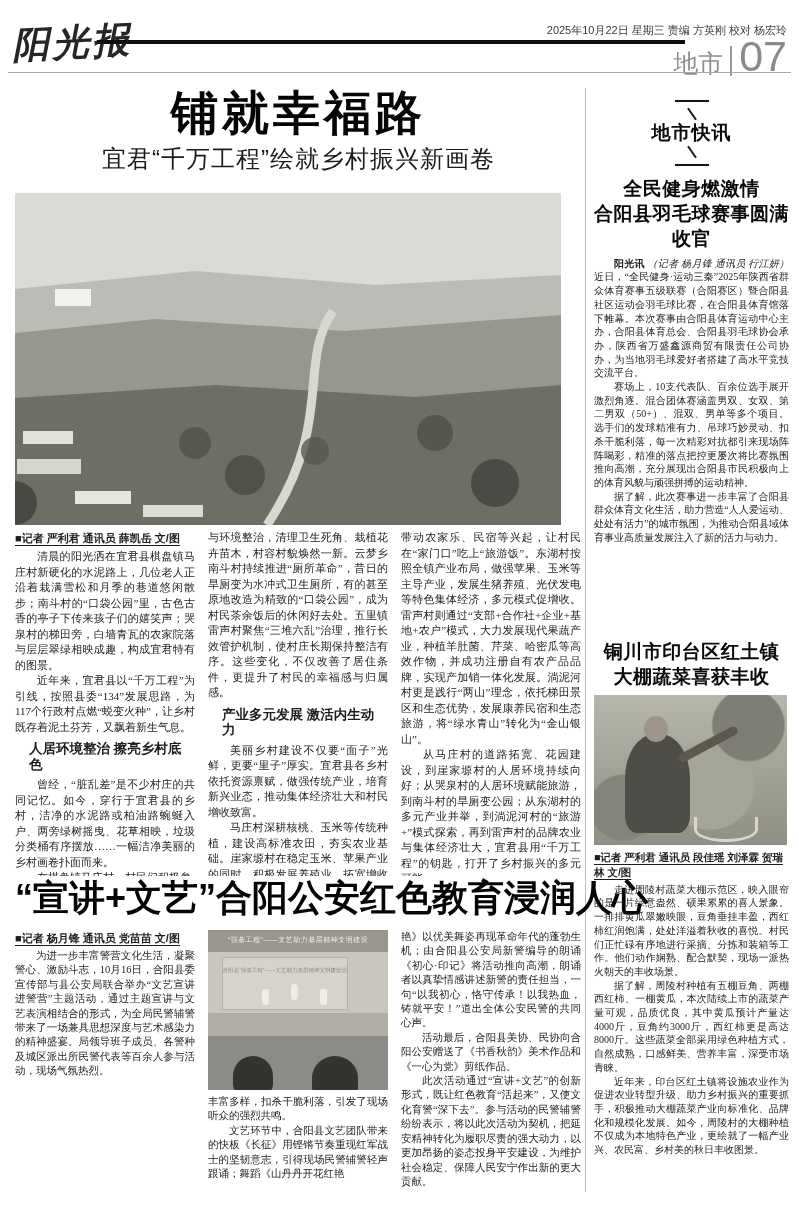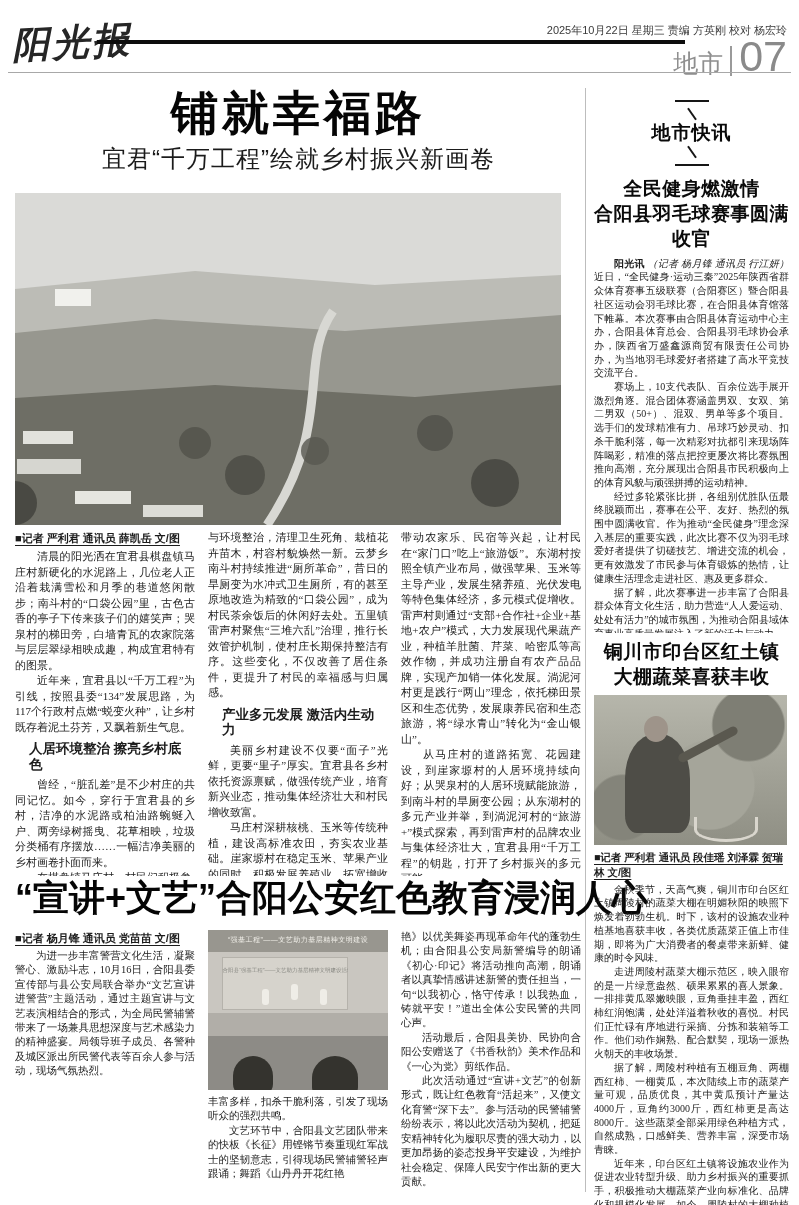--- a/index.html
+++ b/index.html
@@ -186,39 +186,37 @@
       <div>合阳县羽毛球赛事圆满收官</div>
     </div>
 
     <div class="brief-body" style="height:376px;">
       <p class="p">
         <span class="lead-name">阳光讯</span>
         <span class="lead-paren">（记者 杨月锋 通讯员 行江妍）</span>
         <span>近日，“全民健身·运动三秦”2025年陕西省群众体育赛事五级联赛（合阳赛区）暨合阳县社区运动会羽毛球比赛，在合阳县体育馆落下帷幕。本次赛事由合阳县体育运动中心主办，合阳县体育总会、合阳县羽毛球协会承办，陕西省万盛鑫源商贸有限责任公司协办，为当地羽毛球爱好者搭建了高水平竞技交流平台。</span>
       </p>
       <p class="p">赛场上，10支代表队、百余位选手展开激烈角逐。混合团体赛涵盖男双、女双、第二男双（50+）、混双、男单等多个项目。选手们的发球精准有力、吊球巧妙灵动、扣杀干脆利落，每一次精彩对抗都引来现场阵阵喝彩，精准的落点把控更屡次将比赛氛围推向高潮，充分展现出合阳县市民积极向上的体育风貌与顽强拼搏的运动精神。</p>
-      <p class="p">经过多轮紧张比拼，各组别优胜队伍最终脱颖而出，赛事在公平、友好、热烈的氛围中圆满收官。作为推动“全民健身”理念深入基层的重要实践，此次比赛不仅为羽毛球爱好者提供了切磋技艺、增进交流的机会，更有效激发了市民参与体育锻炼的热情，让健康生活理念走进社区、惠及更多群众。</p>
       <p class="p">据了解，此次赛事进一步丰富了合阳县群众体育文化生活，助力营造“人人爱运动、处处有活力”的城市氛围，为推动合阳县域体育事业高质量发展注入了新的活力与动力。</p>
     </div>
 
     <div class="brief-title sans" style="margin-top:6px;">
       <div>铜川市印台区红土镇</div>
       <div>大棚蔬菜喜获丰收</div>
     </div>
 
     <div class="photo photo3">
       <div class="person"></div>
       <div class="face"></div>
       <div class="arm"></div>
       <div class="basket"></div>
     </div>
 
     <p class="byline">■记者 严利君 通讯员 段佳瑶 刘泽霖 贺瑞林 文/图</p>
 
     <div class="brief-body" style="height:368px;">
-      <p class="p">金秋季节，天高气爽，铜川市印台区红土镇周陵村的蔬菜大棚在明媚秋阳的映照下焕发着勃勃生机。时下，该村的设施农业种植基地喜获丰收，各类优质蔬菜正值上市佳期，即将为广大消费者的餐桌带来新鲜、健康的时令风味。</p>
       <p class="p">走进周陵村蔬菜大棚示范区，映入眼帘的是一片绿意盎然、硕果累累的喜人景象。一排排黄瓜翠嫩映眼，豆角垂挂丰盈，西红柿红润饱满，处处洋溢着秋收的喜悦。村民们正忙碌有序地进行采摘、分拣和装箱等工作。他们动作娴熟、配合默契，现场一派热火朝天的丰收场景。</p>
       <p class="p">据了解，周陵村种植有五棚豆角、两棚西红柿、一棚黄瓜，本次陆续上市的蔬菜产量可观，品质优良，其中黄瓜预计产量达4000斤，豆角约3000斤，西红柿更是高达8000斤。这些蔬菜全部采用绿色种植方式，自然成熟，口感鲜美、营养丰富，深受市场青睐。</p>
       <p class="p">近年来，印台区红土镇将设施农业作为促进农业转型升级、助力乡村振兴的重要抓手，积极推动大棚蔬菜产业向标准化、品牌化和规模化发展。如今，周陵村的大棚种植不仅成为本地特色产业，更绘就了一幅产业兴、农民富、乡村美的秋日丰收图景。</p>
     </div>
   </div>
 
 </div>
 
 </body></html>

